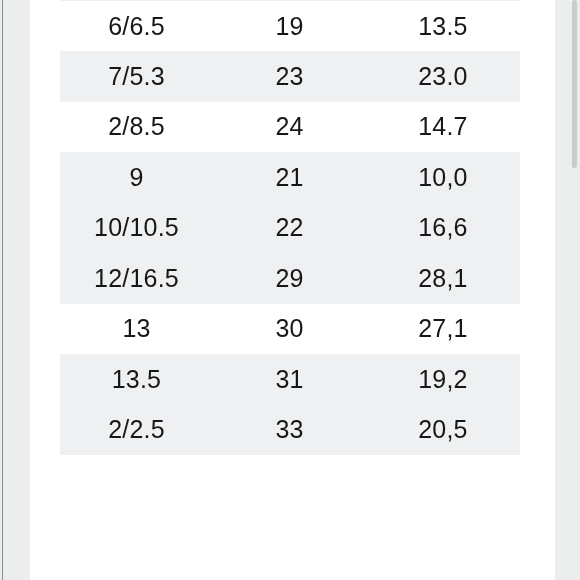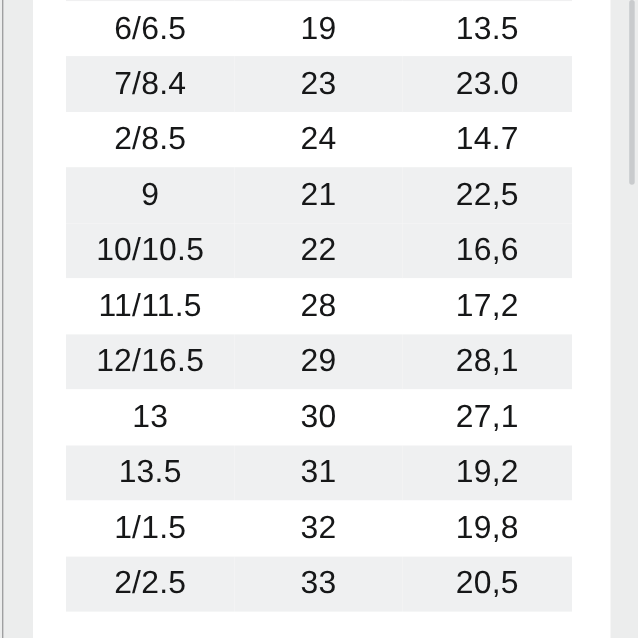--- a/index.html
+++ b/index.html
@@ -60,21 +60,21 @@
   }
 
   
   .size-table tr.first-row td {
     border-top: 1px solid #f0f0f1;
   }
 
   .size-table td {
     text-align: center;
     vertical-align: middle;
-    font-size: 29px;
+    font-size: 25px;
     font-weight: 400;
     color: #161718;
     letter-spacing: 0.2px;
     line-height: 1;
     padding: 0;
   }
 
   .col-us   { width: 153px; }
   .col-eu   { width: 153px; }
   .col-cm   { width: 154px; }
@@ -113,73 +113,63 @@
     </colgroup>
     <tbody>
 
       <tr class="row-plain first-row">
         <td>6/6.5</td>
         <td>19</td>
         <td>13.5</td>
       </tr>
 
       <tr class="row-shaded">
-        <td>7/8.4</td>
+        <td>7/5.3</td>
         <td>23</td>
         <td>23.0</td>
       </tr>
 
       <tr class="row-plain">
         <td>2/8.5</td>
         <td>24</td>
         <td>14.7</td>
       </tr>
 
       <tr class="row-shaded">
         <td>9</td>
         <td>21</td>
-        <td>22,5</td>
+        <td>10,0</td>
       </tr>
 
 
       <tr class="row-shaded">
         <td>10/10.5</td>
         <td>22</td>
         <td>16,6</td>
       </tr>
 
-      <tr class="row-plain">
-        <td>11/11.5</td>
-        <td>28</td>
-        <td>17,2</td>
-      </tr>
 
       <tr class="row-shaded">
         <td>12/16.5</td>
         <td>29</td>
         <td>28,1</td>
       </tr>
 
       <tr class="row-plain">
         <td>13</td>
         <td>30</td>
         <td>27,1</td>
       </tr>
 
       <tr class="row-shaded">
         <td>13.5</td>
         <td>31</td>
         <td>19,2</td>
       </tr>
 
-      <tr class="row-plain">
-        <td>1/1.5</td>
-        <td>32</td>
-        <td>19,8</td>
-      </tr>
 
       <tr class="row-shaded">
         <td>2/2.5</td>
         <td>33</td>
         <td>20,5</td>
       </tr>
 
     </tbody>
   </table>
 </div>

